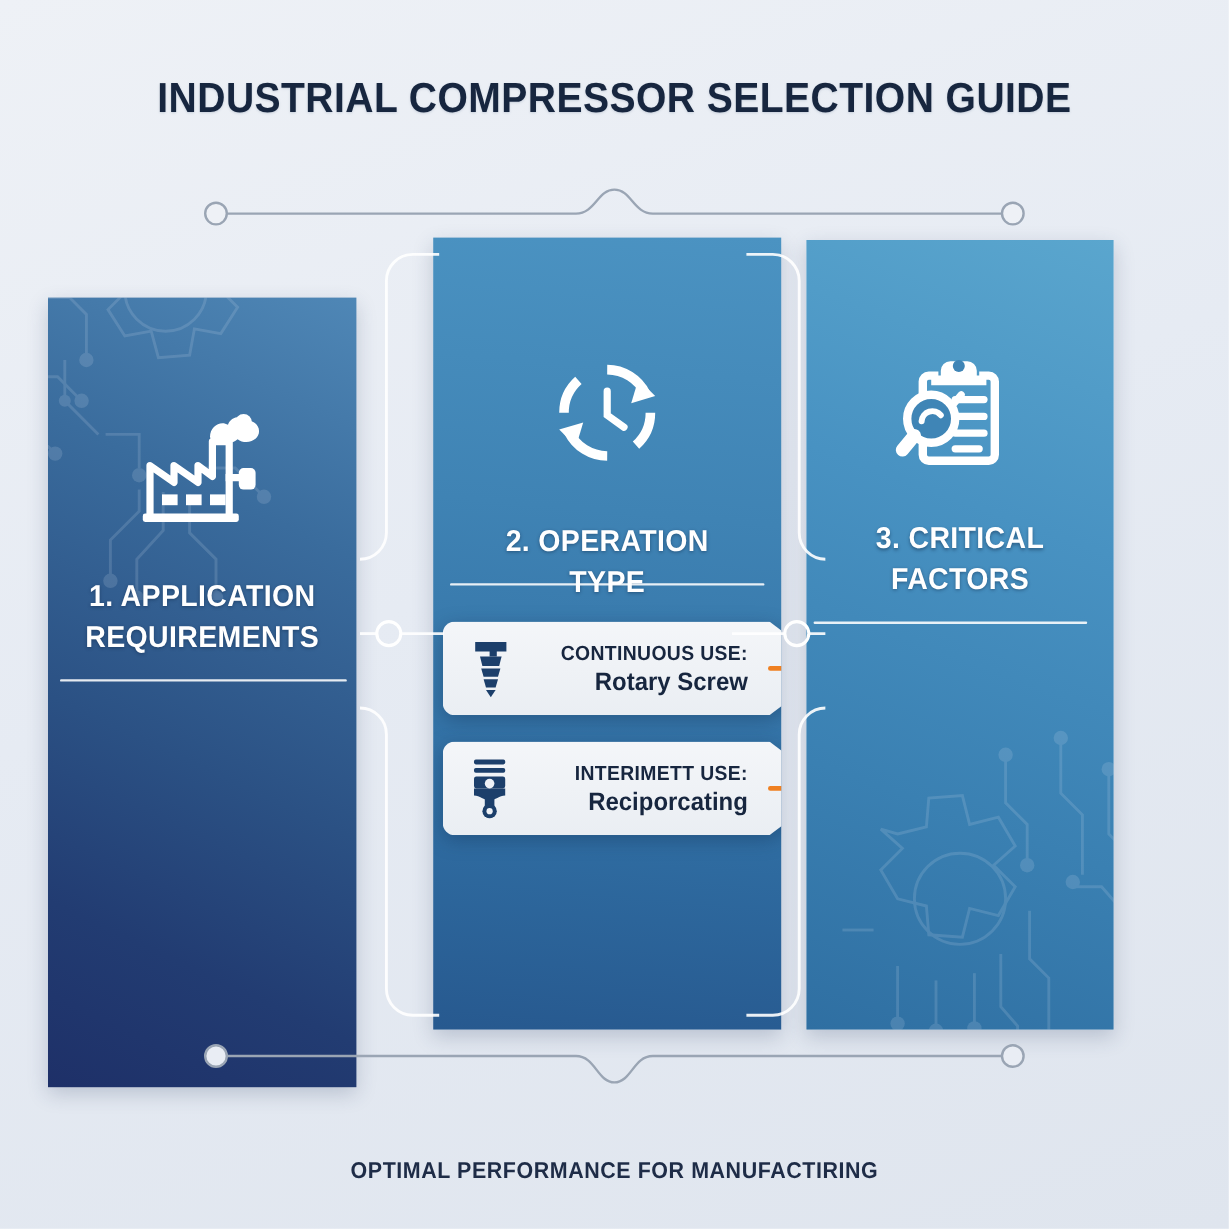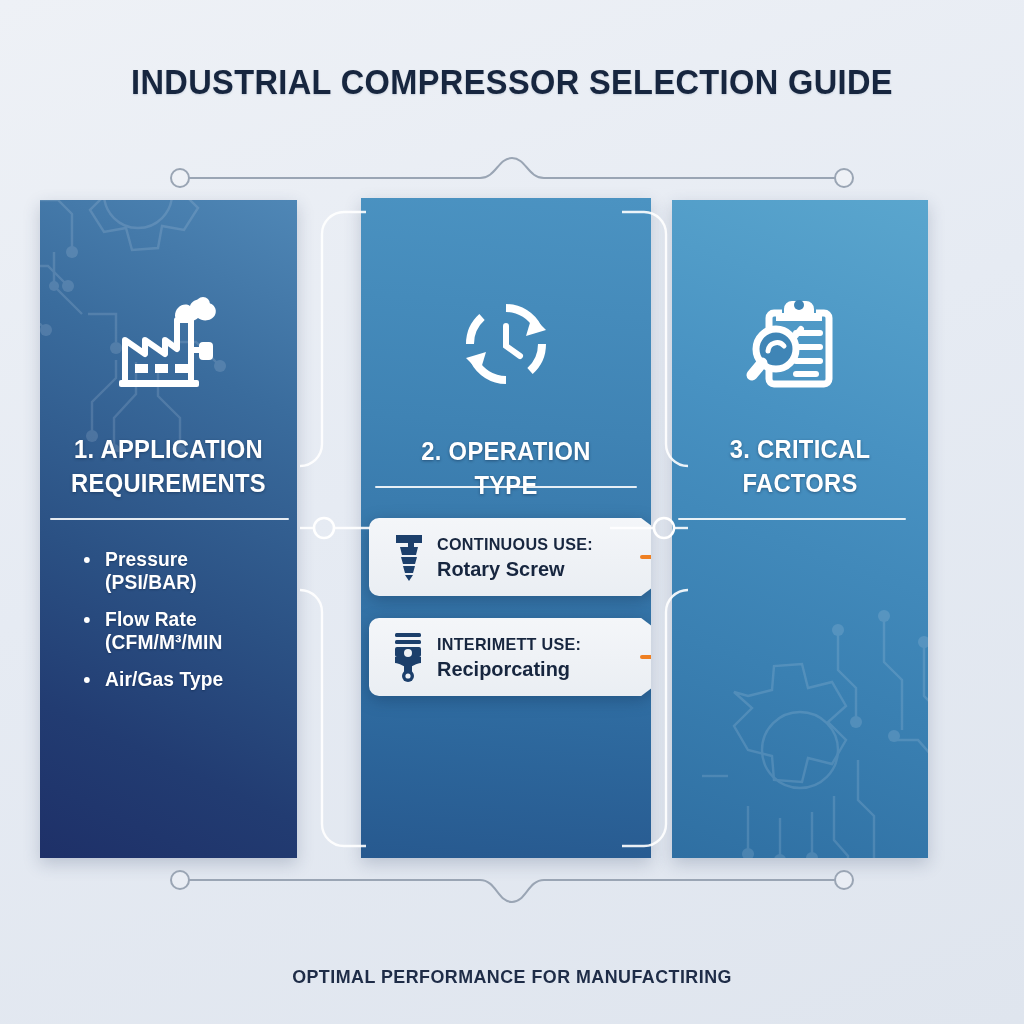--- a/index.html
+++ b/index.html
@@ -58,20 +58,21 @@
     position: absolute;
     inset: 0;
     padding: 0 26px;
   }
 
   #panel-1 {
     left: 0;
     width: 257px;
     background:
       linear-gradient(205deg, #4f87b6 0%, #3a6c9d 28%, #2b5184 58%, #223c72 80%, #1e3068 100%);
+    margin-top: 48px;
   }
   #panel-2 {
     left: 321px;
     top: 0;
     height: 660px;
     width: 290px;
     background: linear-gradient(185deg, #4b93c2 0%, #3f83b4 35%, #2f6ca1 75%, #27598f 100%);
   }
   #panel-3 {
     left: 632px;
@@ -160,20 +161,21 @@
     border-radius: 50%;
     background: #ffffff;
   }
 
   
   .cards {
     position: absolute;
     top: 320px;
     left: 8px;
     right: -42px;
+    text-align: right;
   }
   .card {
     position: relative;
     height: 78px;
     margin-bottom: 22px;
     display: flex;
     align-items: center;
     filter: drop-shadow(0 4px 8px rgba(15,40,75,0.35));
   }
   .card-body {
@@ -308,25 +310,20 @@
         </svg>
       </div>
 
       <div class="heading">
         <div>1. APPLICATION</div>
         <div>REQUIREMENTS</div>
       </div>
 
       <div class="divider"></div>
 
-      <ul class="bullets">
-        <li>Pressure (PSI/BAR)</li>
-        <li>Flow Rate (CFM/M³/MIN</li>
-        <li>Air/Gas Type</li>
-      </ul>
     </div>
   </div>
 
   <div class="panel" id="panel-2">
     <div class="panel-inner">
       <div class="icon-slot">
         <svg width="96" height="96" viewBox="0 0 96 96" fill="none">
           <g stroke="#ffffff" stroke-width="8" fill="none" stroke-linecap="butt">
             <path d="M48 12 a36 36 0 0 1 32 20"></path>
             <path d="M48 84 a36 36 0 0 1 -32 -20"></path>

